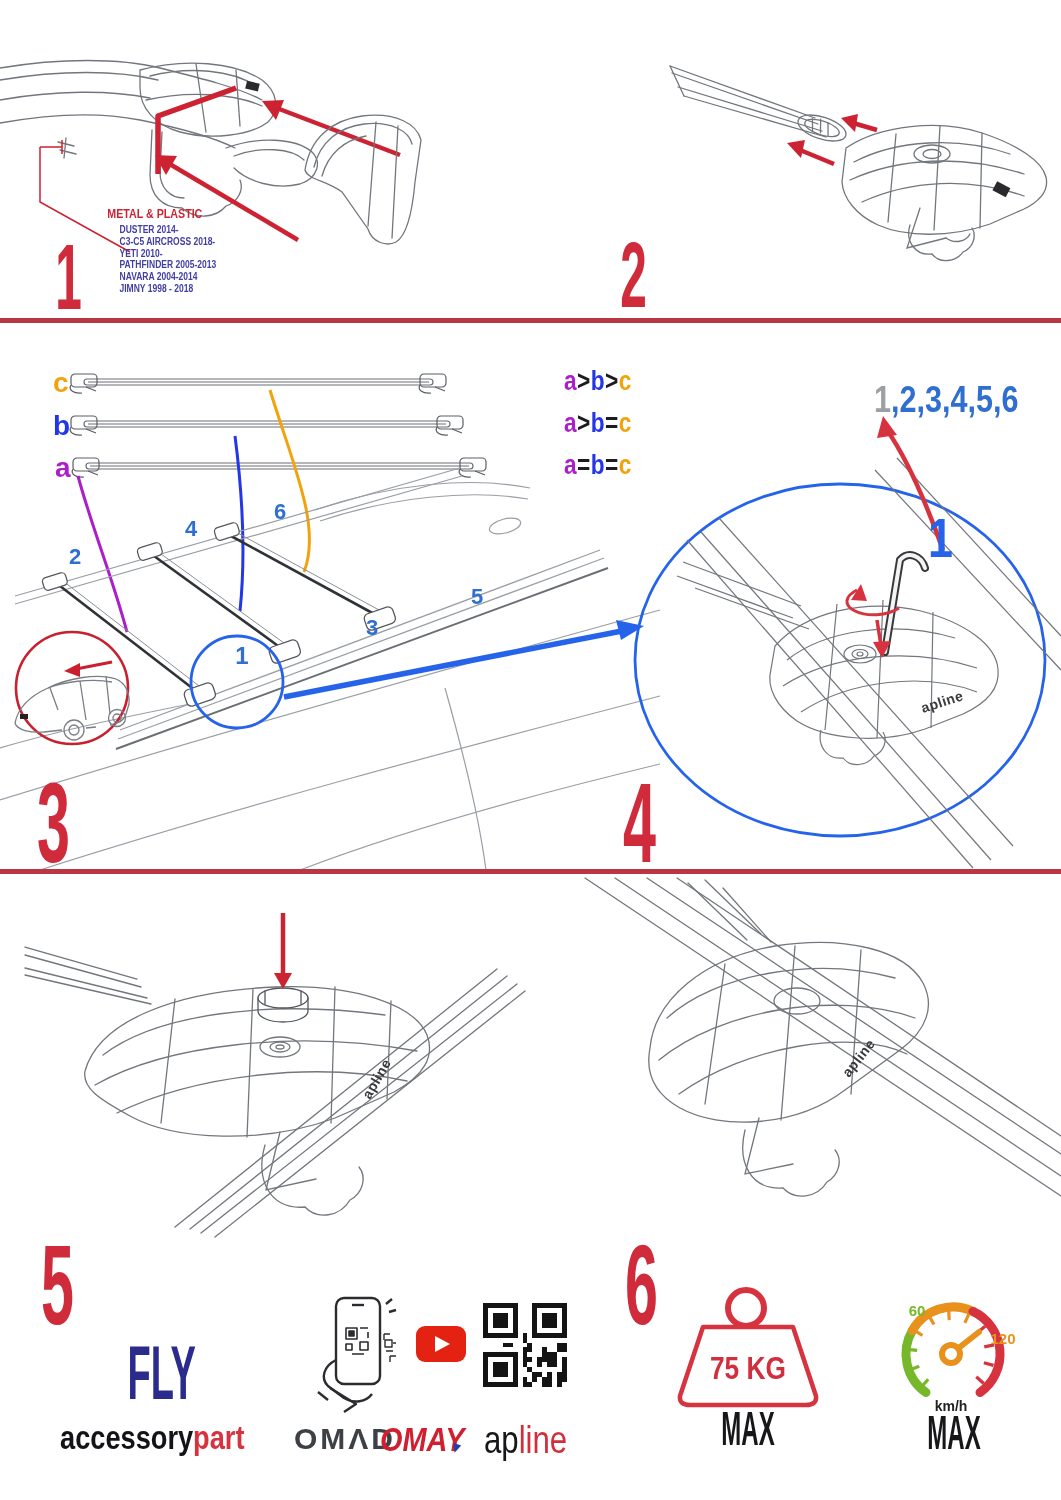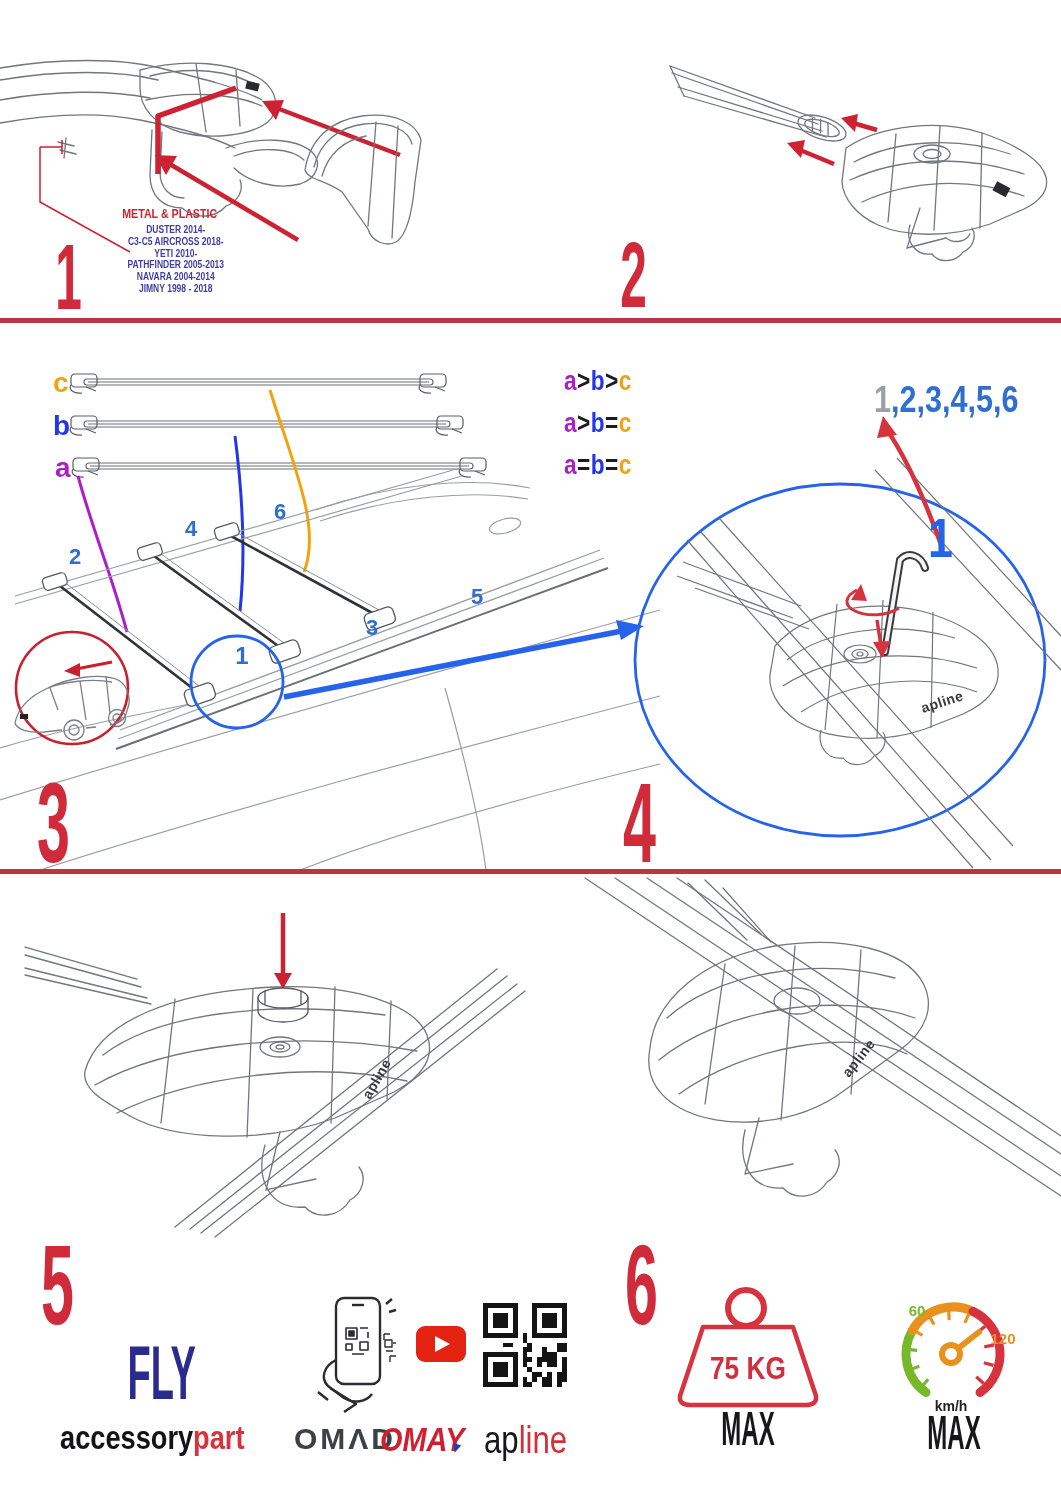--- a/index.html
+++ b/index.html
@@ -6,21 +6,21 @@
   html,body { background:#ffffff; }
   body { font-family:"Liberation Sans", sans-serif; }
   #page { position:relative; width:1061px; height:1500px; background:#fff; overflow:hidden; }
   .divider { position:absolute; left:0; width:1061px; height:5px; background:#b93744; }
 
   .stepnum { position:absolute; color:#cf2b3a; font-weight:bold; width:70px; text-align:center;
              transform:scaleX(0.52); transform-origin:center top; line-height:0.78; letter-spacing:-2px; }
   .stepnum.small { font-size:92px; }
   .stepnum.big   { font-size:114px; }
 
-  .mp-block { position:absolute; left:80px; top:206px; width:152px; text-align:center; }
+  .mp-block { position:absolute; left:80px; top:206px; width:152px; text-align:left; }
   .mp-title { color:#cc2433; font-size:13px; font-weight:bold; transform:scaleX(0.82); transform-origin:right; margin-bottom:3px; }
   .mp-model { color:#403ea2; font-size:11.5px; font-weight:bold; line-height:11.8px; transform:scaleX(0.74); transform-origin:right; }
 
   .barlabel { position:absolute; font-size:28px; font-weight:bold; line-height:1; }
   .lab-c { color:#f2a30c; } .lab-b { color:#2337e6; } .lab-a { color:#aa1fc9; }
 
   .formula { position:absolute; left:564px; font-size:27px; font-weight:bold; line-height:1;
              transform:scaleX(0.84); transform-origin:left; letter-spacing:0.5px; }
   .fa { color:#aa1fc9; } .fb { color:#2337e6; } .fc { color:#f2a30c; } .fop { color:#1c1c1e; }
 

